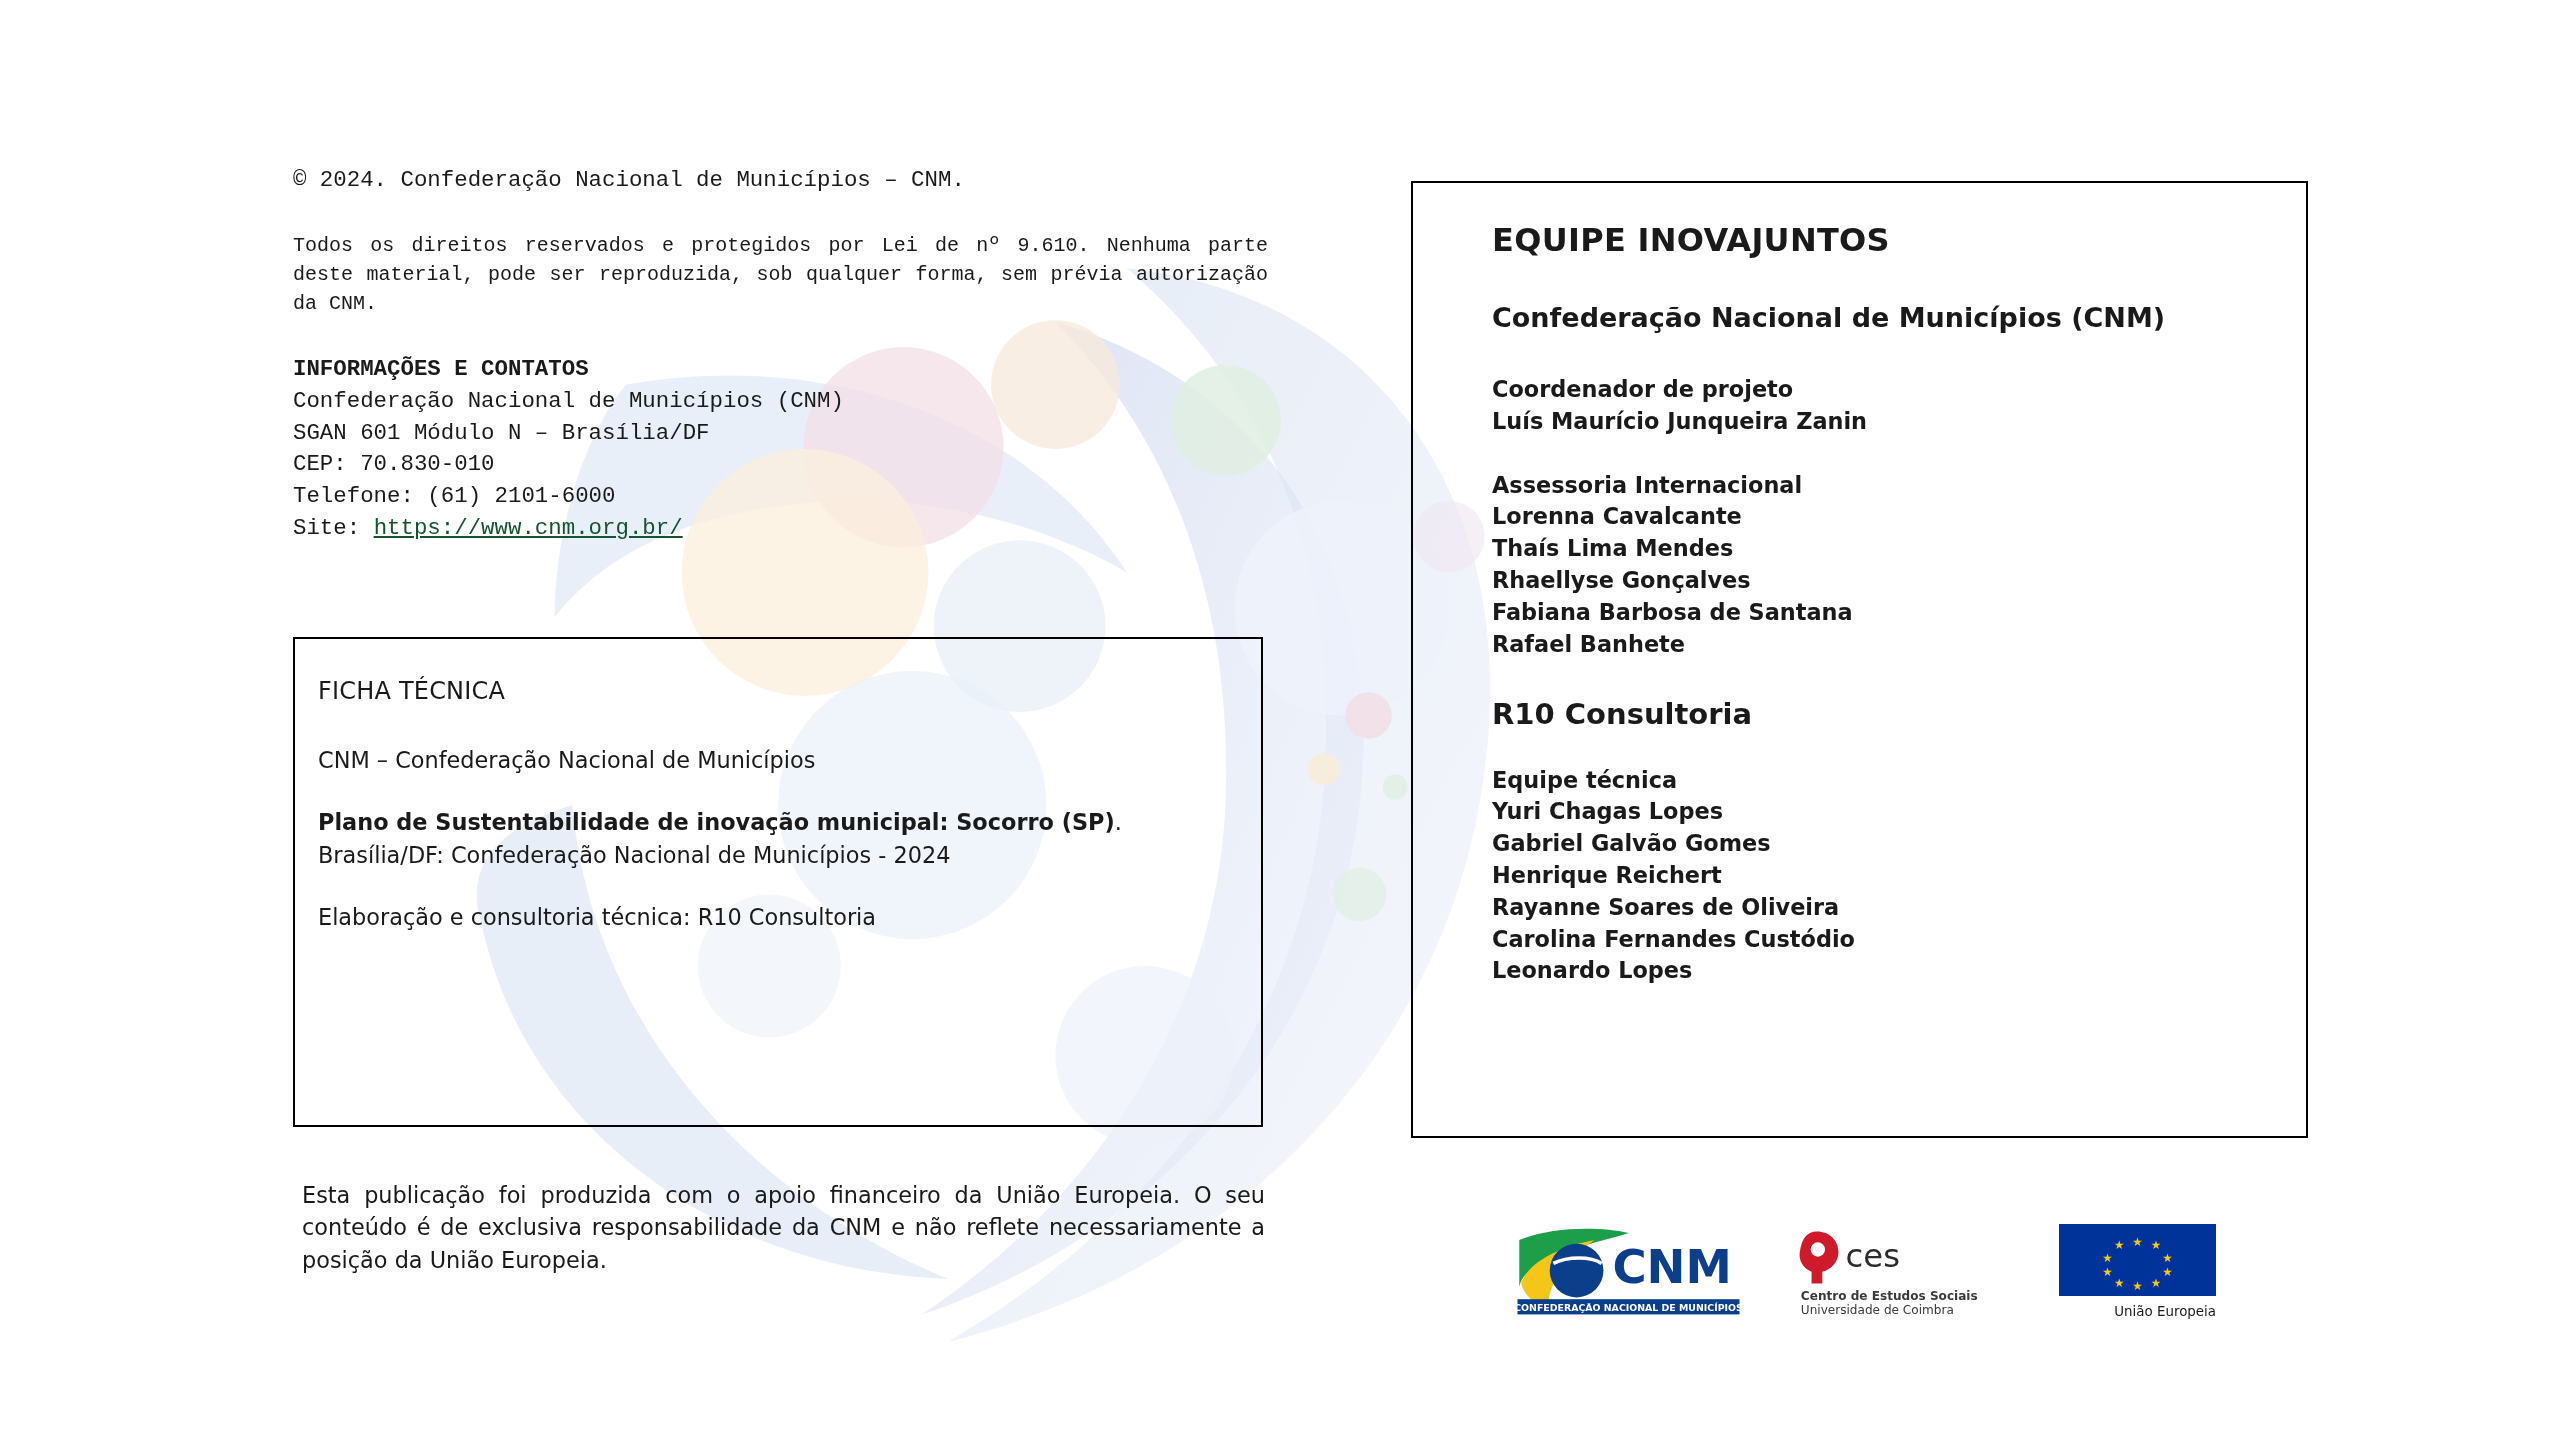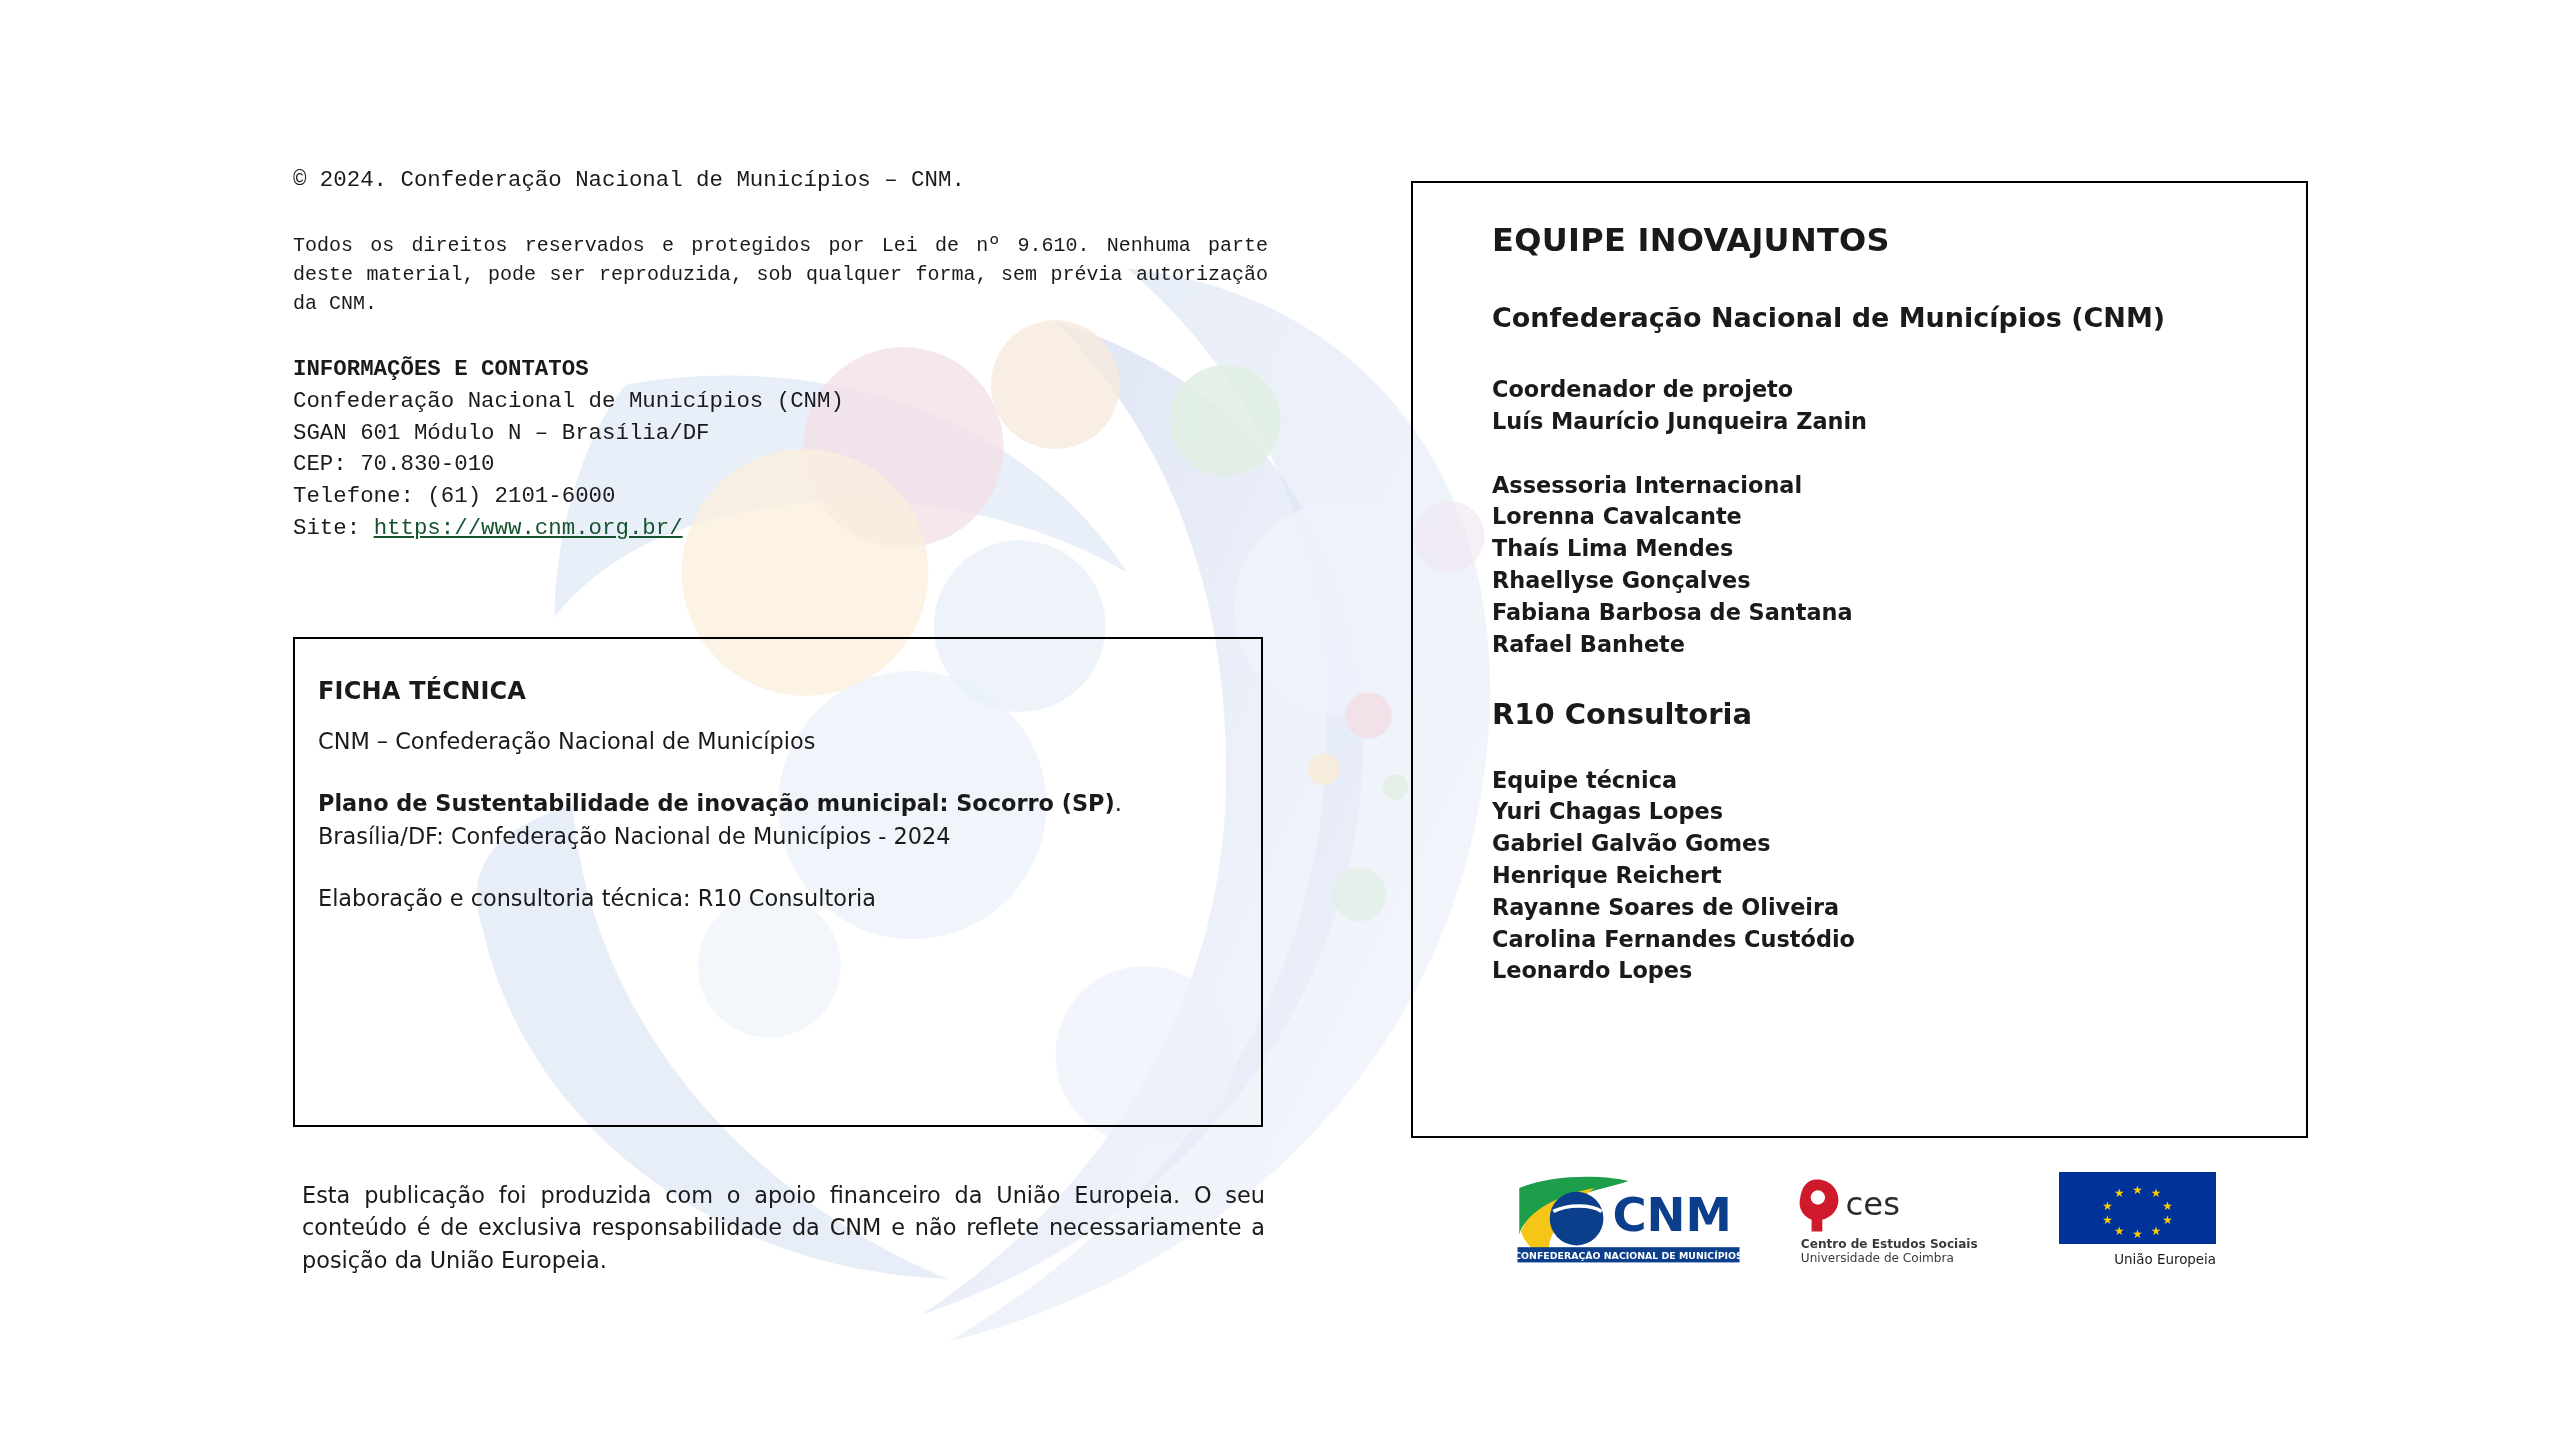--- a/index.html
+++ b/index.html
@@ -69,23 +69,23 @@
     border: 2.7px solid #000;
     box-sizing: border-box;
     z-index: 2;
     background: transparent;
   }
   .ficha-inner {
     padding: 38px 23px 0 23px;
   }
   .ficha-title {
     font-size: 24px;
-    font-weight: bold;
+    font-weight: normal;
     letter-spacing: 0.2px;
-    margin-bottom: 20px;
+    margin-bottom: 39px;
   }
   .ficha-line {
     font-size: 22.4px;
     line-height: 1.45;
   }
   .gap-md { height: 30px; }
   b.inline { font-weight: bold; }
 
   
   .footer-note {
@@ -139,21 +139,21 @@
   .equipe-org2 {
     font-size: 29px;
     font-weight: bold;
     margin: 36px 0 34px 0;
   }
 
   
   .logos {
     position: absolute;
     left: 1512px;
-    top: 1172px;
+    top: 1224px;
     width: 716px;
     height: 116px;
     z-index: 3;
     display: flex;
     align-items: flex-start;
     gap: 54px;
   }
   .logo-cnm {
     position: relative;
     width: 233px;

